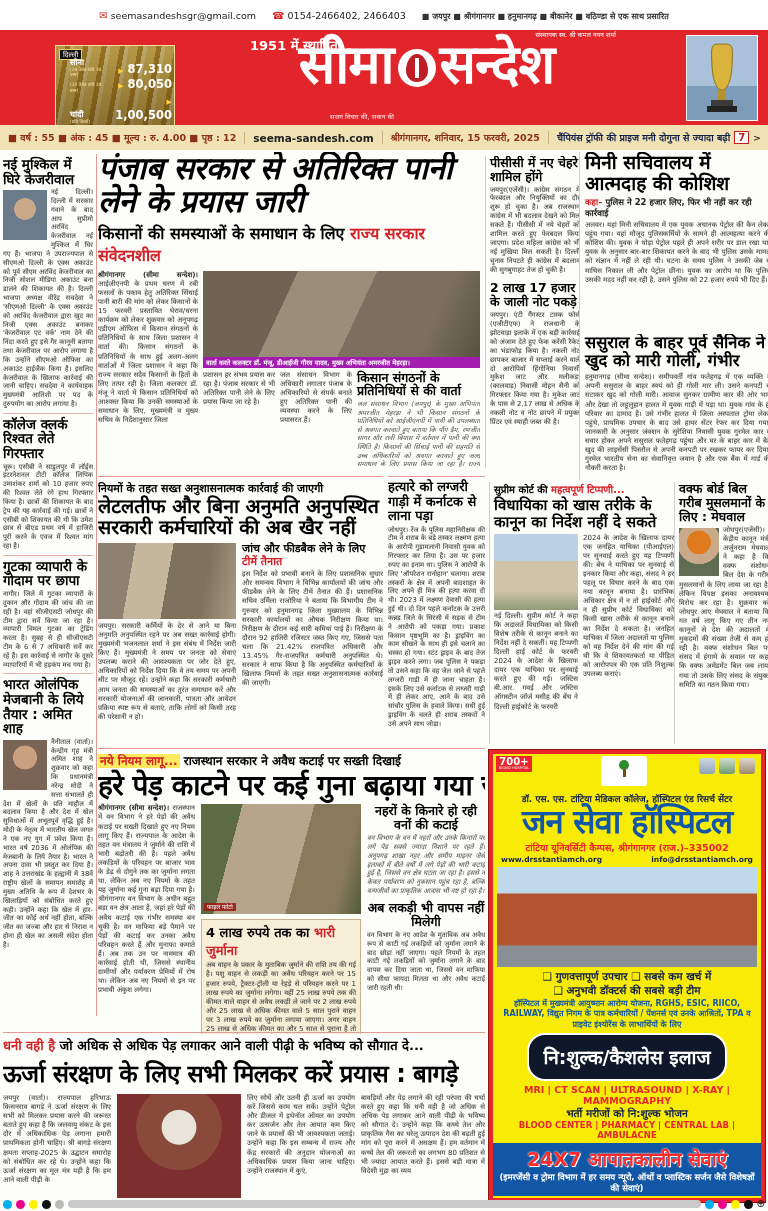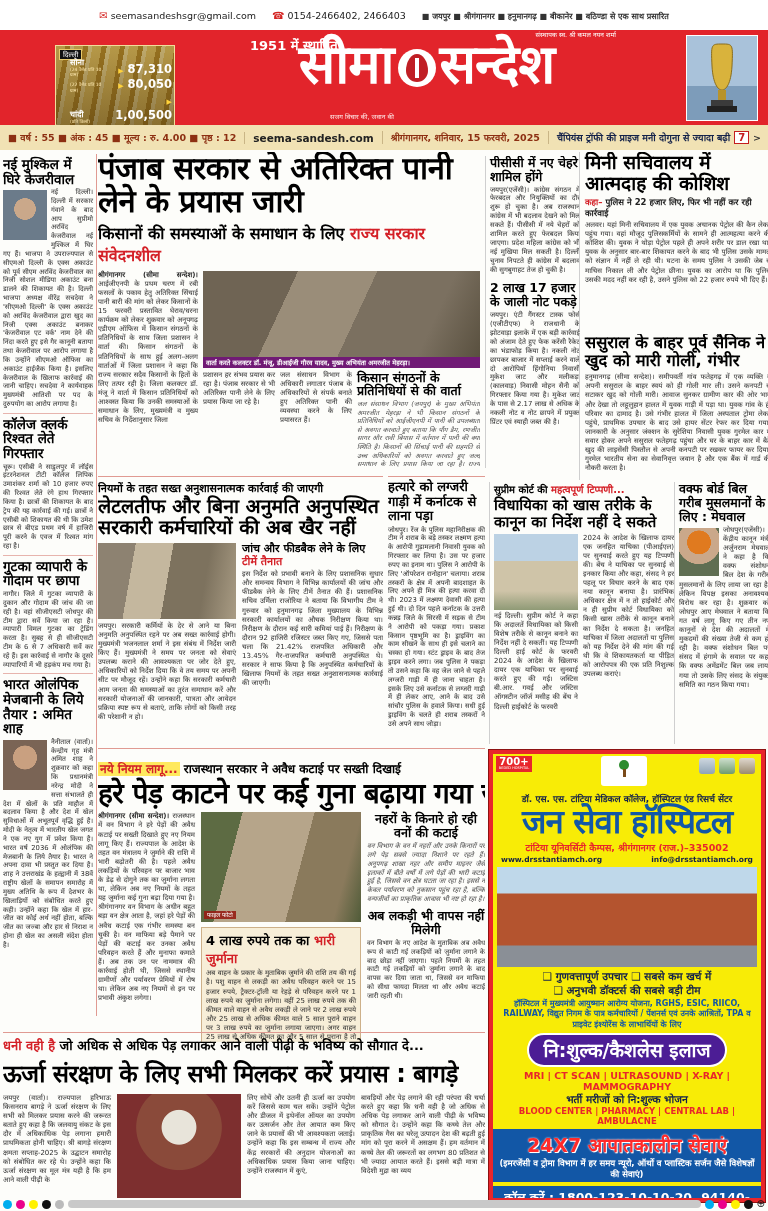--- a/index.html
+++ b/index.html
@@ -49,30 +49,30 @@
   .ib-arrow{color:#333;font-weight:bold;}
   
   .content{position:absolute;top:150px;left:0;right:0;height:1061px;}
   .blk{position:absolute;overflow:hidden;}
   .body{font-size:7px;line-height:1.3;text-align:justify;color:#2c2c2c;}
   .dl{font-weight:bold;}
   .red{color:#d42027;}
   .photo{background:linear-gradient(115deg,#6f6454 0 30%,#9a8d79 30% 55%,#7b7060 55% 80%,#59503f 100%);}
   .portrait{float:left;width:44px;height:50px;margin:2px 4px 2px 0;
             background:radial-gradient(circle at 50% 38%,#caa88a 0 28%,#6b7b8a 29% 100%);}
-  .cap{background:#701a75;color:#fff;font-size:6.5px;font-weight:bold;padding:1px 3px;}
+  .cap{background:#a21caf;color:#fff;font-size:6.5px;font-weight:bold;padding:1px 3px;}
   
   .leftcol{left:3px;top:4px;width:90px;height:862px;border-right:1px solid #e09a92;padding-right:3px;}
   .leftcol .art{border-top:1px solid #e7b4ad;padding-top:3px;margin-top:4px;}
   .leftcol .art:first-child{border-top:none;margin-top:0;}
   .leftcol h3{margin:0 0 2px;font-size:13.5px;line-height:1.08;color:#000;}
   .leftcol .body{font-size:6.8px;}
   
   .lead{left:98px;top:2px;width:382px;height:316px;}
-  .lead h1{margin:0;font-size:31px;line-height:1.06;font-weight:800;color:#000;letter-spacing:-0.5px;}
+  .lead h1{margin:0;font-size:31px;line-height:1.06;font-weight:800;color:#000;letter-spacing:-0.5px;font-style:italic;}
   .lead .sub{font-size:16px;font-weight:bold;margin:4px 0 5px;color:#000;}
   .leadcols{display:flex;gap:5px;}
   .lead .c1{width:100px;flex:none;}
   .lead .cR{flex:1;min-width:0;}
   .lead-photo{height:86px;}
   .lead-bot{display:flex;gap:5px;margin-top:3px;}
   .lead-bot .b1,.lead-bot .b2{width:72px;flex:none;}
   .subart h4{margin:0 0 2px;font-size:12.5px;line-height:1.1;color:#000;}
   .subart .body{font-style:italic;font-size:6.6px;color:#4a4a4a;}
   
@@ -99,21 +99,21 @@
   .supreme{left:489px;top:332px;width:180px;height:262px;border-left:1px solid #cfcfcf;padding-left:4px;}
   .supreme .kick{font-size:10px;font-weight:bold;color:#000;}
   .supreme h3{margin:1px 0 3px;font-size:15px;line-height:1.12;color:#000;}
   .supreme .row{display:flex;gap:5px;}
   .supreme .ca{width:84px;flex:none;}
   .sc-photo{width:84px;height:76px;background:linear-gradient(180deg,#bcd2e4 0 35%,#cfc4a8 35% 75%,#8f9a76 100%);margin-bottom:2px;}
   .wakf{left:674px;top:332px;width:91px;height:262px;border-left:1px solid #cfcfcf;padding-left:4px;}
   .wakf h3{margin:0 0 2px;font-size:12.5px;line-height:1.12;color:#000;}
   .wakf .portrait{width:40px;height:48px;background:radial-gradient(circle at 50% 30%,#e07a1f 0 30%,#caa88a 31% 55%,#5f6e52 56% 100%);}
   
-  .tree{left:98px;top:598px;width:387px;height:282px;border-top:1px solid #e09a92;padding-top:11px;}
+  .tree{left:98px;top:598px;width:387px;height:282px;border-top:1px solid #e09a92;padding-top:3px;}
   .tree .kick{font-size:12px;font-weight:bold;color:#000;}
   .tree .kick .hl{color:#d42027;background:#ffe95e;padding:0 2px;}
   .tree h2{margin:2px 0 4px;font-size:28px;line-height:1.05;font-weight:800;color:#000;letter-spacing:-0.5px;white-space:nowrap;}
   .tree .row{display:flex;gap:6px;}
   .tree .c1{width:97px;flex:none;}
   .tree .c2{width:160px;flex:none;}
   .tree .c3{flex:1;min-width:0;}
   .tree-photo{height:110px;background:linear-gradient(105deg,#5d6b43 0 22%,#b6a58a 22% 60%,#8a7a5c 60% 85%,#4f5b38 100%);position:relative;}
   .tree-photo .chip{position:absolute;left:3px;bottom:3px;background:rgba(150,30,20,.9);color:#fff;font-size:6px;padding:0 3px;}
   .finebox{margin-top:5px;background:#f7eed8;border:1px solid #cdb089;padding:3px 4px;}
@@ -144,22 +144,22 @@
   .ad .certs{position:absolute;right:6px;top:4px;display:flex;gap:4px;}
   .ad .certs span{width:16px;height:16px;display:inline-block;border-radius:3px;}
   .ad .college{color:#14224a;font-size:9px;font-weight:bold;margin-top:2px;}
   .ad .name{color:#1257a6;font-size:33px;font-weight:800;line-height:1.05;letter-spacing:-1px;}
   .ad .addr{color:#e8262b;font-size:9.5px;font-weight:bold;margin-top:1px;}
   .ad .webrow{display:flex;justify-content:space-between;padding:1px 8px;color:#14224a;font-size:7.5px;font-weight:bold;}
   .ad .building{height:100px;margin:2px 4px;background:
      linear-gradient(180deg,#bfd8ea 0 26%,#b4542f 27% 78%,#8a8f96 79% 100%);}
   .ad .feat{color:#14224a;font-size:10.5px;font-weight:bold;line-height:1.35;}
   .ad .elig{color:#1257a6;font-size:8px;font-weight:bold;line-height:1.3;padding:2px 6px;}
-  .ad .pill{display:inline-block;background:#4c1d95;color:#fff;font-size:19px;font-weight:800;
-            border-radius:18px;padding:2px 14px;border:2px solid #fff;margin:1px 0;}
+  .ad .pill{display:inline-block;background:#0f172a;color:#fff;font-size:19px;font-weight:800;
+            border-radius:18px;padding:9px 14px;border:2px solid #fff;margin:1px 0;}
   .ad .svc1{color:#e8262b;font-size:9.5px;font-weight:800;margin-top:2px;}
   .ad .meal{color:#14224a;font-size:10.5px;font-weight:bold;}
   .ad .svc2{color:#e8262b;font-size:8.5px;font-weight:800;}
   .ad .emg{background:#1257a6;color:#fff;margin-top:3px;padding:3px 4px 2px;}
   .ad .emg .t{color:#ff2a2a;font-size:19px;font-weight:800;text-shadow:0 0 2px #fff,1px 1px 0 #fff;}
   .ad .emg .s{font-size:8.5px;font-weight:bold;line-height:1.3;}
   .ad .call{background:#1257a6;color:#fff;font-size:12.5px;font-weight:800;margin-top:4px;padding:3px 0;}
   
   .marks{left:3px;top:1048px;width:762px;height:12px;display:flex;align-items:center;gap:4px;}
   .dot{width:9px;height:9px;border-radius:50%;display:inline-block;}

